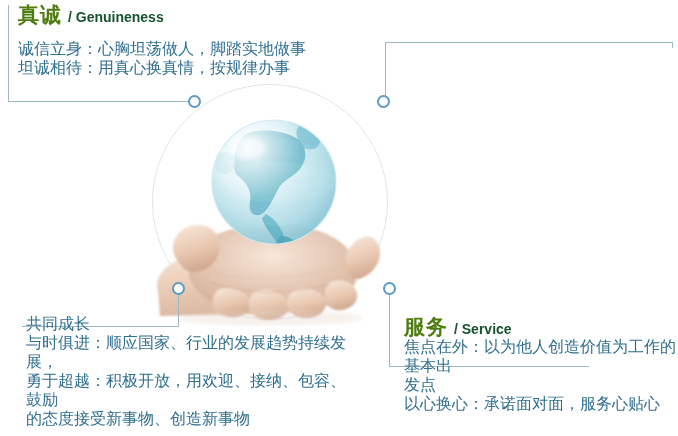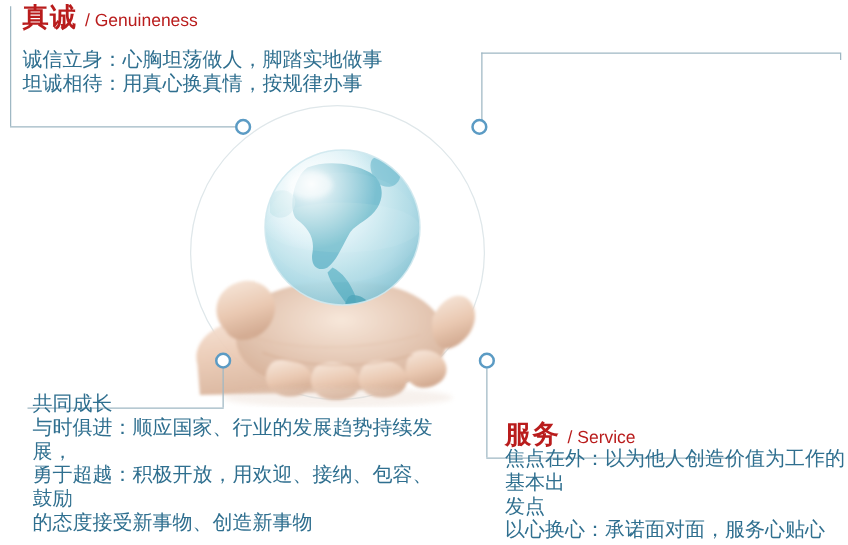--- a/index.html
+++ b/index.html
@@ -70,28 +70,28 @@
   
   .block { position: absolute; }
   .heading {
     white-space: nowrap;
     line-height: 1;
     margin: 0 0 0 0;
   }
   .heading .cn {
     font-size: 21px;
     font-weight: bold;
-    color: #b91c1c;
+    color: #4d7c0f;
     letter-spacing: 1px;
     vertical-align: baseline;
   }
   .heading .en {
     font-size: 14px;
-    font-weight: normal;
-    color: #b91c1c;
+    font-weight: bold;
+    color: #14532d;
     margin-left: 6px;
     vertical-align: baseline;
   }
   .body-text {
     font-size: 16px;
     color: #2f6f8f;
     line-height: 19px;
     margin: 0;
   }
   .body-text p { margin: 0; }
@@ -235,21 +235,21 @@
 
   <div class="block" style="left:26px; top:298px; width:320px;">
     <div class="body-text" style="margin-top:16px;">
       <p>共同成长</p>
       <p>与时俱进：顺应国家、行业的发展趋势持续发展，</p>
       <p>勇于超越：积极开放，用欢迎、接纳、包容、鼓励</p>
       <p>的态度接受新事物、创造新事物</p>
     </div>
   </div>
 
-  <div class="block" style="left:404px; top:337px; width:272px;">
+  <div class="block" style="left:404px; top:316px; width:272px;">
     <div class="heading">
       <span class="cn">服务</span><span class="en">/ Service</span>
     </div>
     <div class="body-text" style="margin-top:0;">
       <p>焦点在外：以为他人创造价值为工作的基本出</p>
       <p>发点</p>
       <p>以心换心：承诺面对面，服务心贴心</p>
     </div>
   </div>
 

